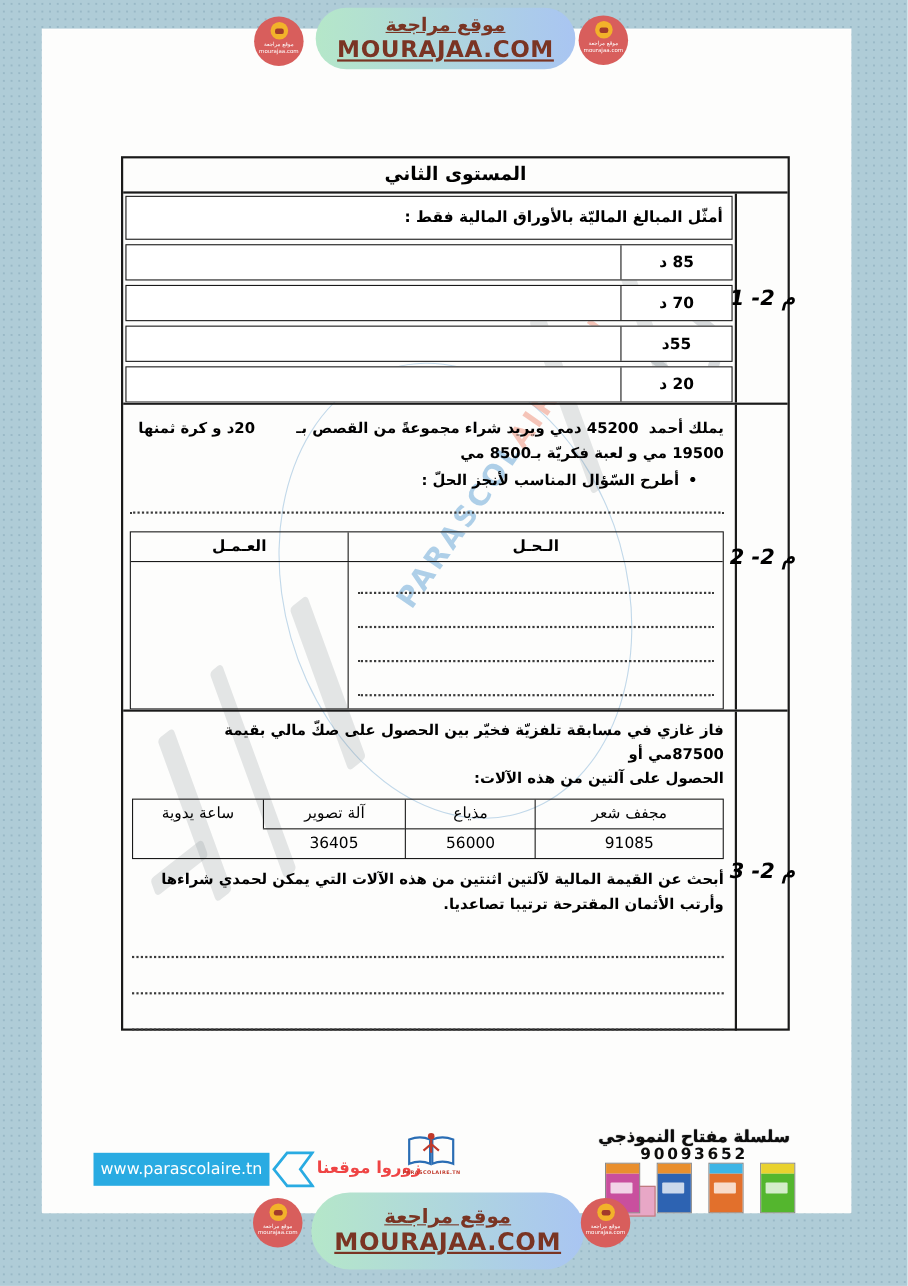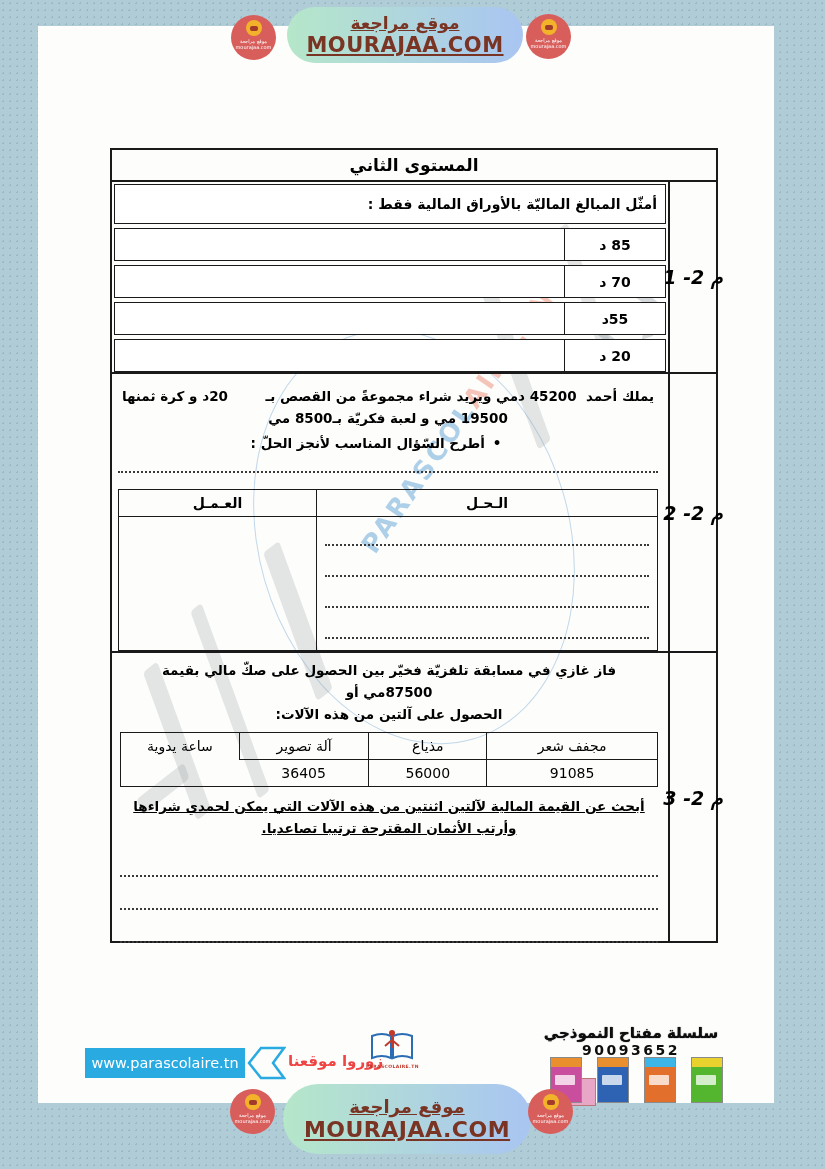--- a/index.html
+++ b/index.html
@@ -28,28 +28,28 @@
   .pill .en{font-size:21px;font-weight:bold;color:#7a3423;text-decoration:underline;letter-spacing:.5px;}
   .badge{position:absolute;width:45px;height:45px;border-radius:50%;background:#d85e5c;z-index:31;
     display:flex;flex-direction:column;align-items:center;}
   .badge .coin{width:16px;height:16px;border-radius:50%;background:#f2b22a;margin-top:5px;
     display:flex;align-items:center;justify-content:center;}
   .badge .coin i{display:block;width:8px;height:5px;background:#a23b2b;border-radius:2px;}
   .badge .b1{font-size:5px;color:#fff;direction:rtl;margin-top:2px;line-height:1.2;}
   .badge .b2{font-size:5px;color:#fff;line-height:1.2;}
 
   
-  .sheet{position:absolute;left:72px;top:122px;width:604px;height:791px;
+  .sheet{position:absolute;left:72px;top:116px;width:604px;height:791px;
     border:2px solid #1a1a1a;z-index:2;}
   .title-row{height:30px;border-bottom:2px solid #1a1a1a;display:flex;align-items:center;
     justify-content:center;font-weight:bold;font-size:17px;direction:rtl;}
   .tbody{display:flex;flex-direction:column;height:calc(100% - 32px);}
   .section{display:flex;}
   .section + .section{border-top:2px solid #1a1a1a;}
-  .sec-content{flex:1;position:relative;overflow:hidden;text-align:center;}
+  .sec-content{flex:1;position:relative;overflow:hidden;}
   .sec-label{width:46px;border-left:2px solid #1a1a1a;display:flex;align-items:center;
     justify-content:center;font-weight:bold;font-size:19px;direction:rtl;white-space:nowrap;font-style:italic;}
   .s1{height:196px;} .s2{height:283px;} .s3{flex:1;}
 
   
   .s1 .sec-content{padding:2px 2px 0;}
   .instr{border:1.5px solid #1a1a1a;height:38px;display:flex;align-items:center;direction:rtl;
     padding-right:8px;font-weight:bold;font-size:14px;background:#fff;}
   .amount-row{border:1.5px solid #1a1a1a;height:31px;margin-top:4px;display:flex;background:#fff;}
   .amount-row .blank{flex:1;border-right:1.5px solid #1a1a1a;}
@@ -76,21 +76,21 @@
   .sol-cell .dotted:first-child{margin-top:27px;}
 
   
   .s3 .sec-content{padding:7px 10px 0 8px;direction:rtl;font-weight:bold;font-size:13.5px;}
   .price-table{margin-top:7px;border:1.5px solid #1a1a1a;direction:rtl;display:grid;
     grid-template-columns:1.45fr 1fr 1.1fr 1fr;}
   .pt-cell{height:26px;display:flex;align-items:center;justify-content:center;
     font-weight:normal;font-size:14px;}
   .pt-cell.bl{border-left:1.5px solid #1a1a1a;}
   .pt-cell.val{border-top:1.5px solid #1a1a1a;}
-  .task{margin-top:9px;line-height:1.6;text-decoration:underline;}
+  .task{margin-top:9px;line-height:1.6;}
   .ans1{margin-top:36px;} .ans2,.ans3{margin-top:31px;}
 
   
   .banner{position:absolute;left:47px;top:1022px;width:160px;height:30px;background:#29abe2;
     color:#fff;font-size:14.5px;display:flex;align-items:center;justify-content:center;z-index:10;}
   .ribbon{position:absolute;left:208px;top:1019px;z-index:10;}
   .visit{position:absolute;left:250px;top:1026px;color:#ef4444;font-weight:bold;font-size:15px;
     direction:rtl;z-index:10;}
   .logo{position:absolute;left:328px;top:1002px;width:52px;text-align:center;z-index:10;}
   .logo-text{font-size:4.5px;color:#c0392b;font-weight:bold;letter-spacing:.4px;margin-top:-2px;}

